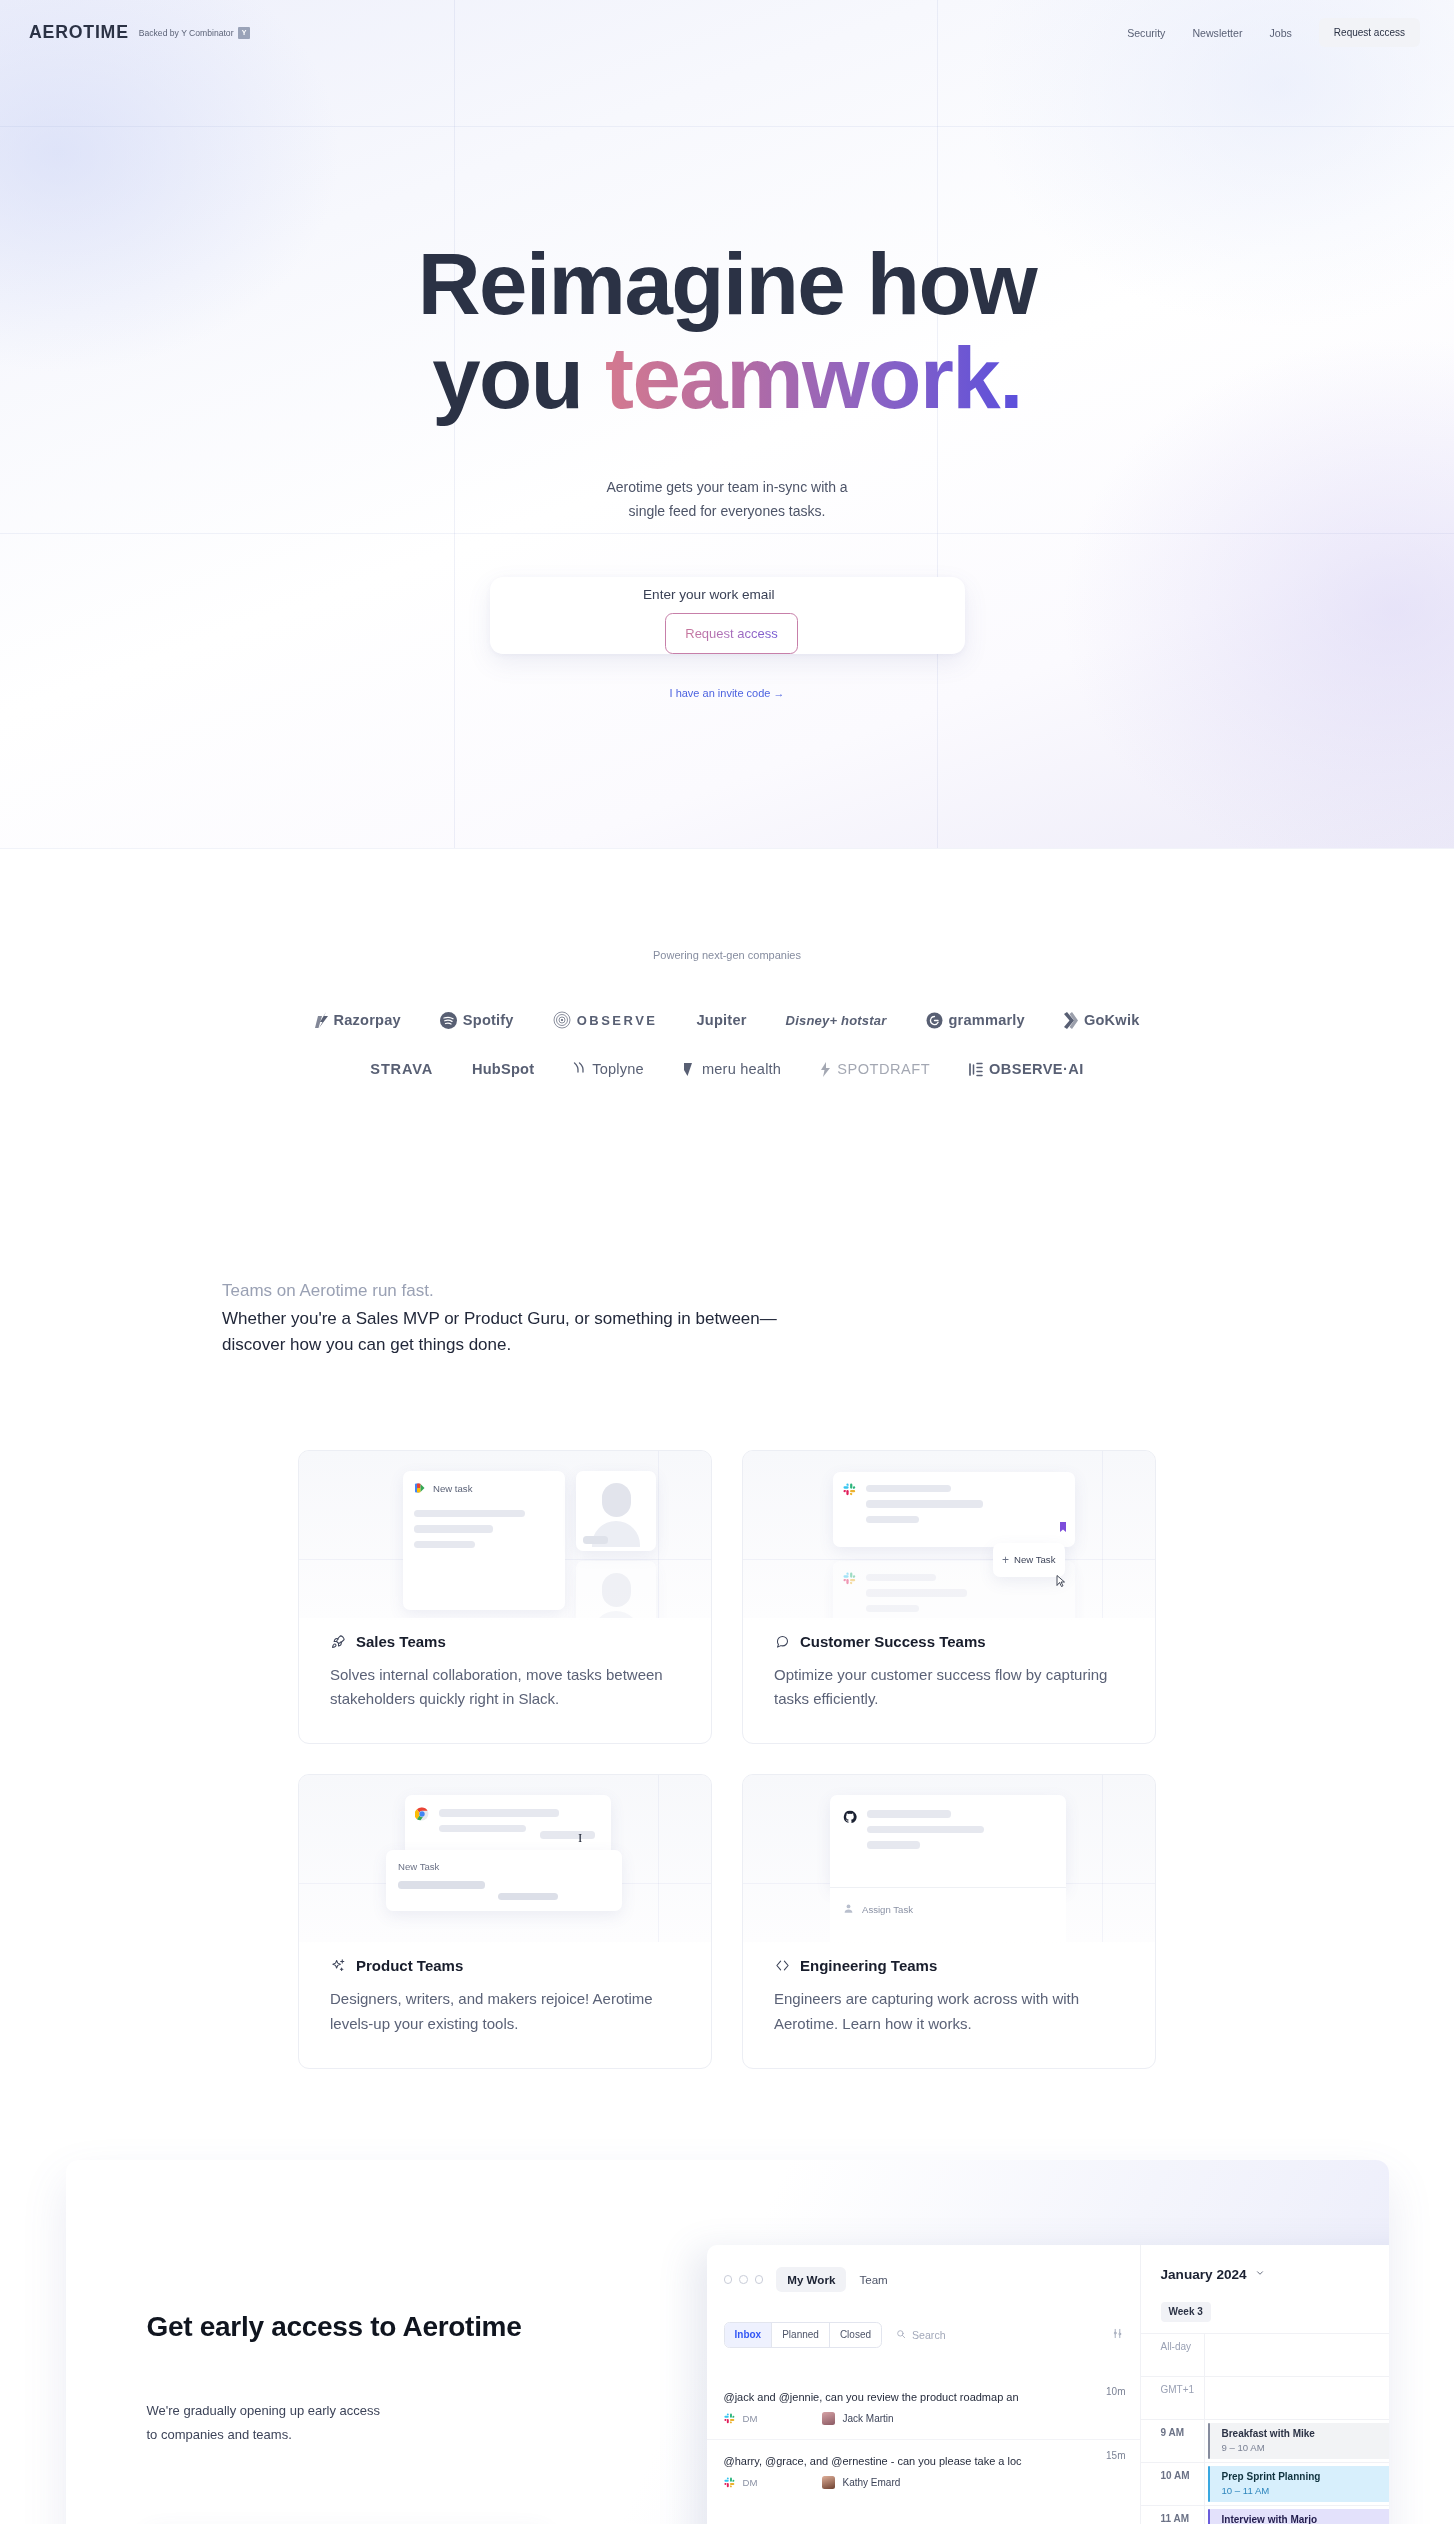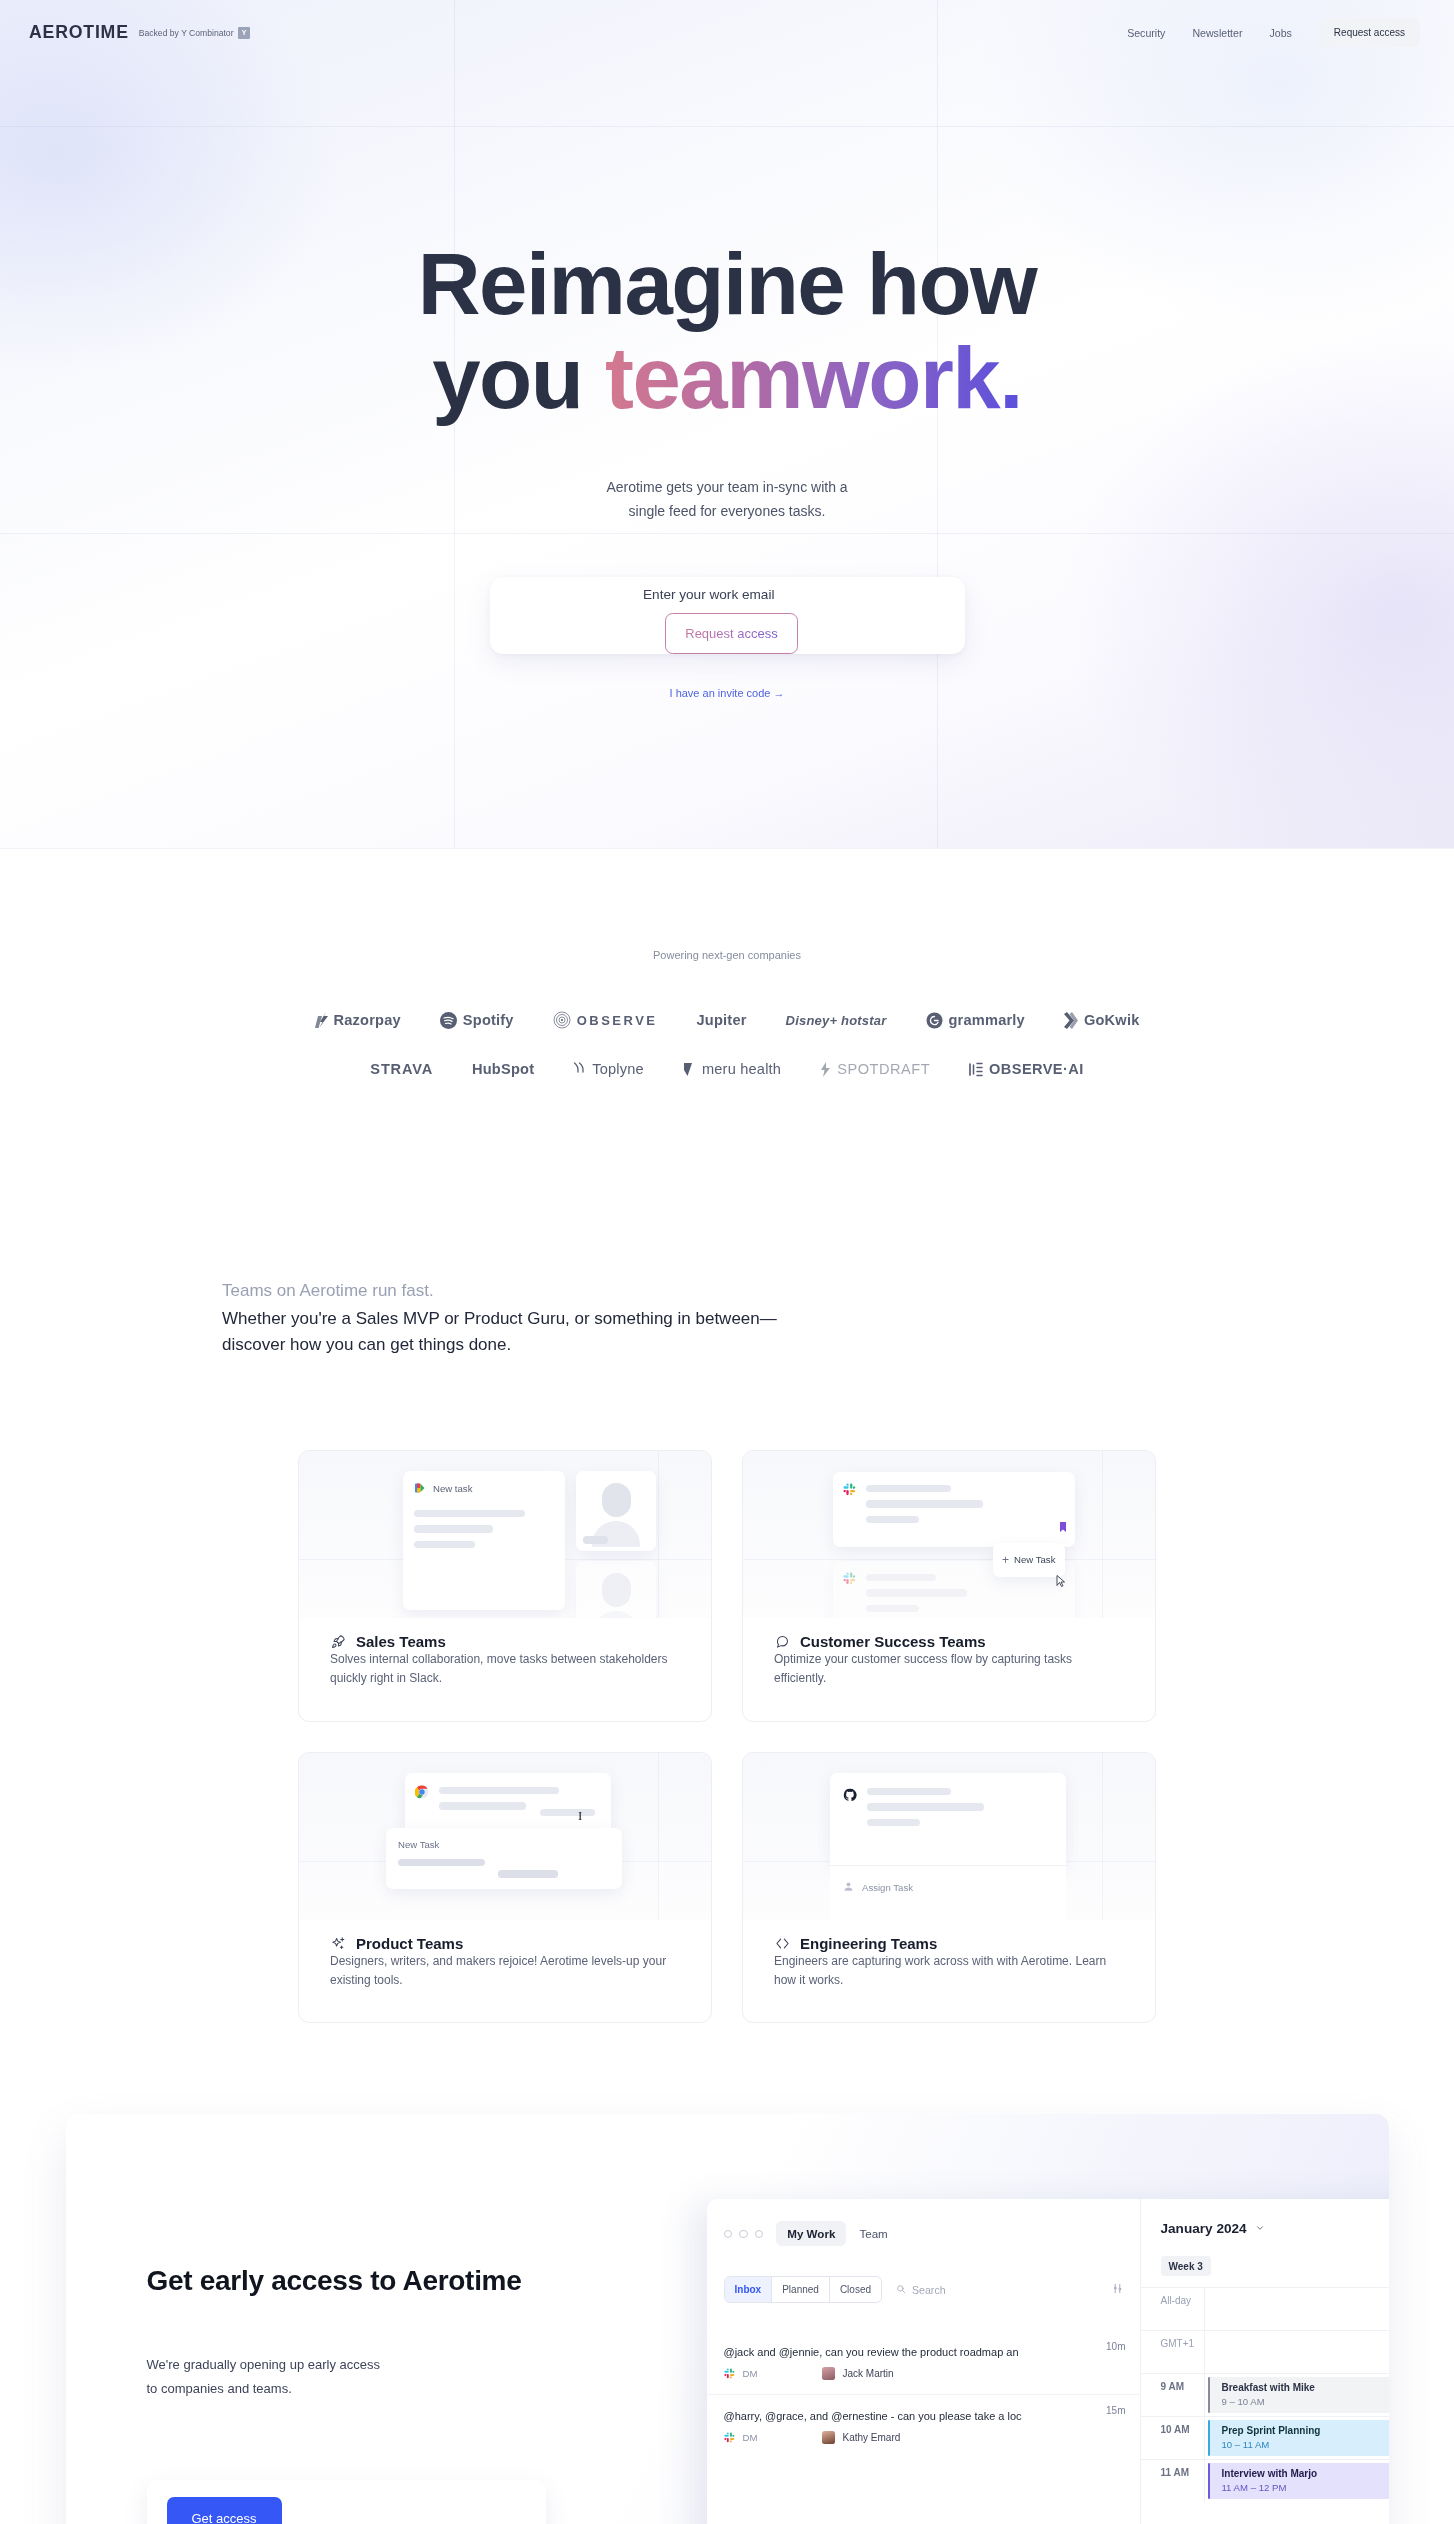--- a/index.html
+++ b/index.html
@@ -141,21 +141,21 @@
     position:absolute; background:#fff; border-radius:7px;
     box-shadow:0 5px 15px rgba(90,100,160,.10);
   }
   .bar { background:#e6e8ef; border-radius:3.5px; height:7.6px; }
   .card-body { padding:0 31px; }
   .card-title {
     display:flex; align-items:center; gap:9px;
     font-size:15px; font-weight:700; color:#181d2c; margin-top:15px;
   }
   .card-desc {
-    font-size:12px; line-height:1.62; color:#5b6277;
+    margin-top:13px; font-size:15px; line-height:1.62; color:#5b6277;
   }
   .ti { width:17px; height:17px; display:inline-flex; align-items:center; justify-content:center; color:#3b4considered; }
 
   
   .cta-sec { padding:91px 0 0; background:#fff; position:relative; }
   .cta-card {
     margin:0 auto; width:1323px; height:535px;
     border-radius:13px; background:#fff; position:relative;
     box-shadow:0 20px 45px rgba(90,100,160,.13);
     overflow:hidden;

